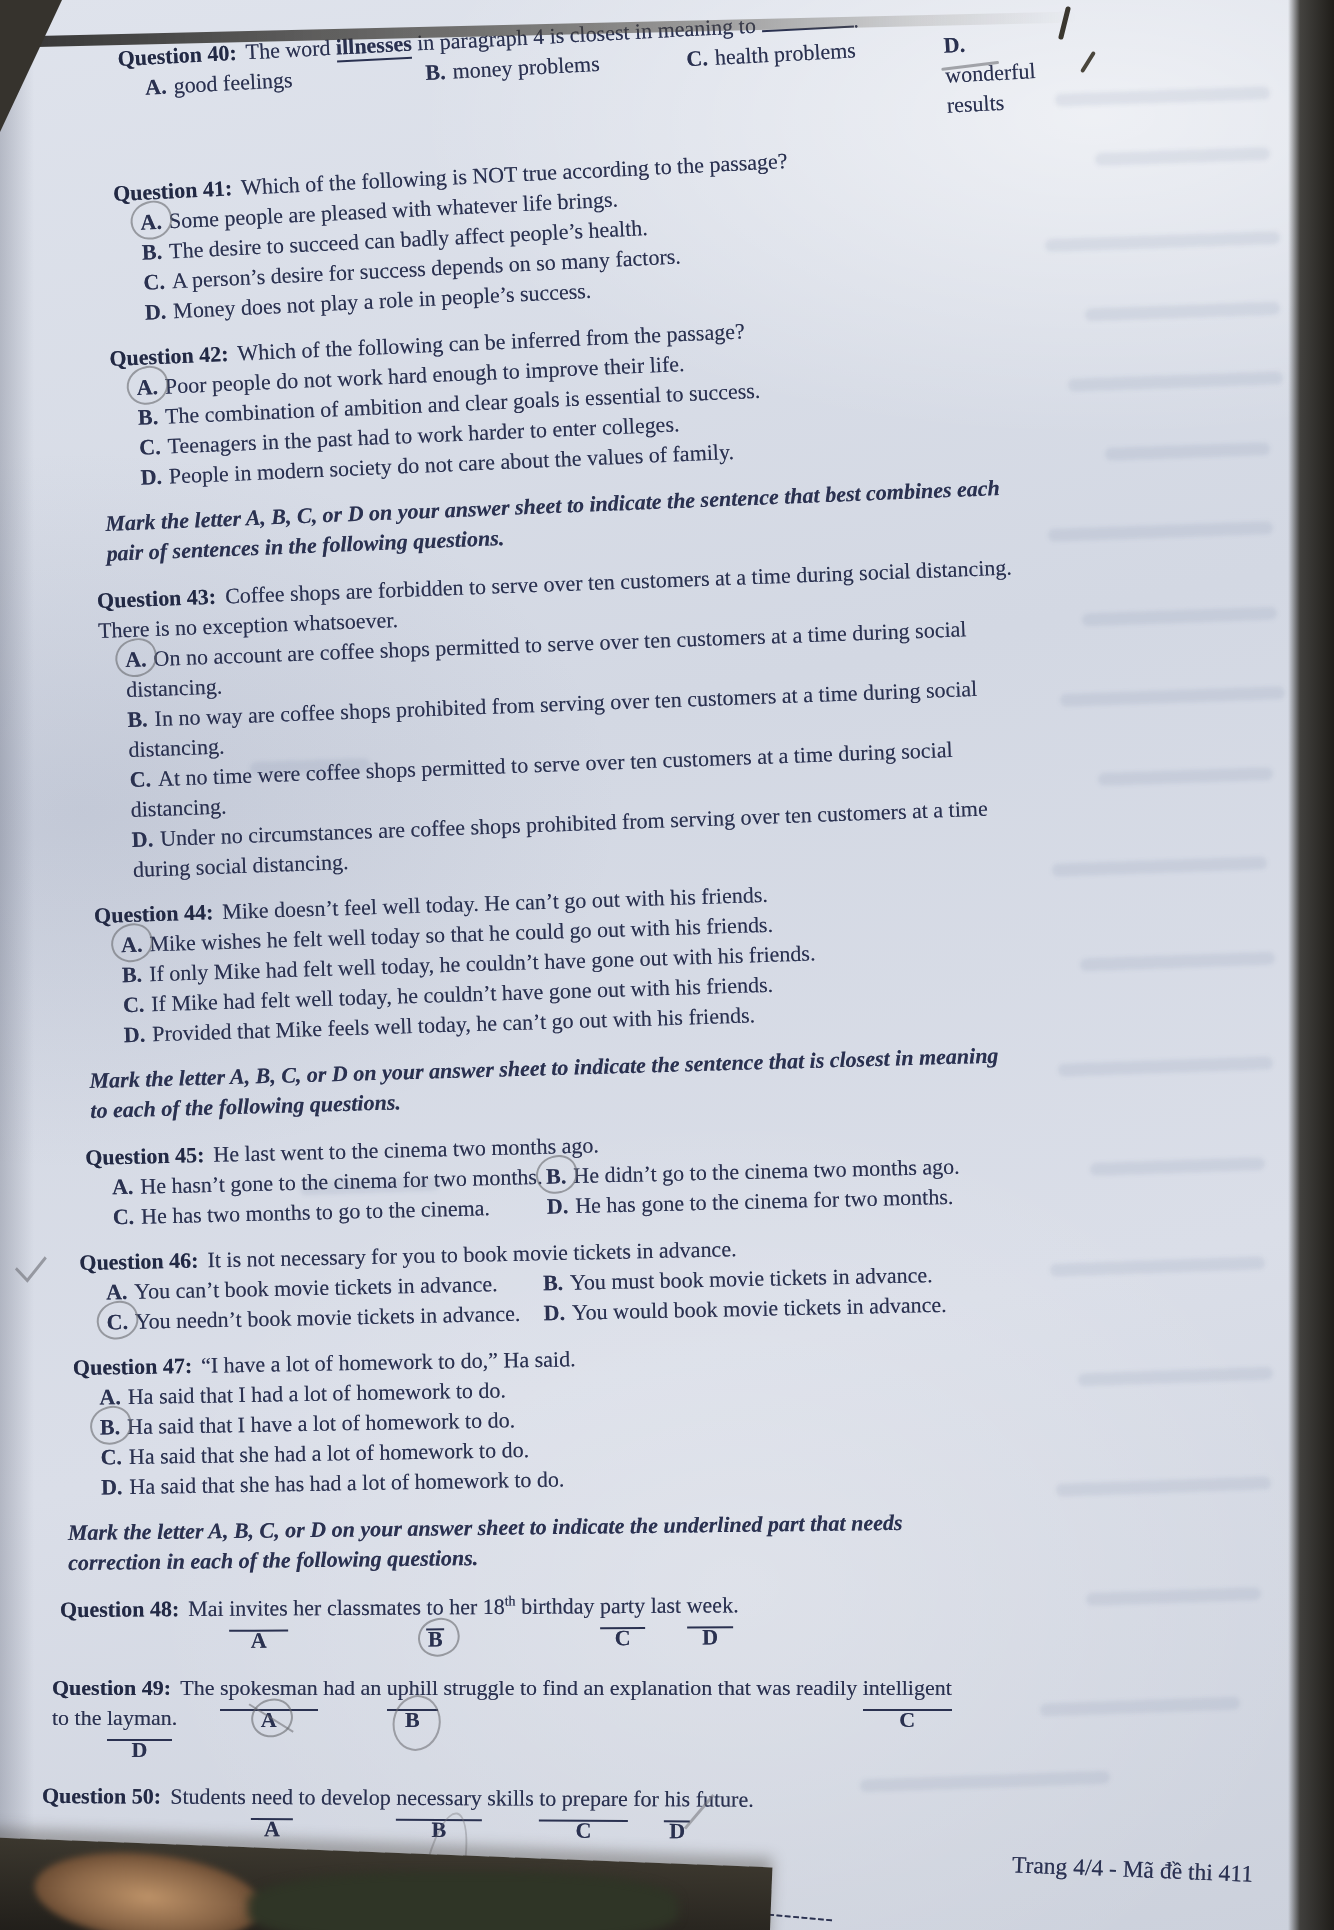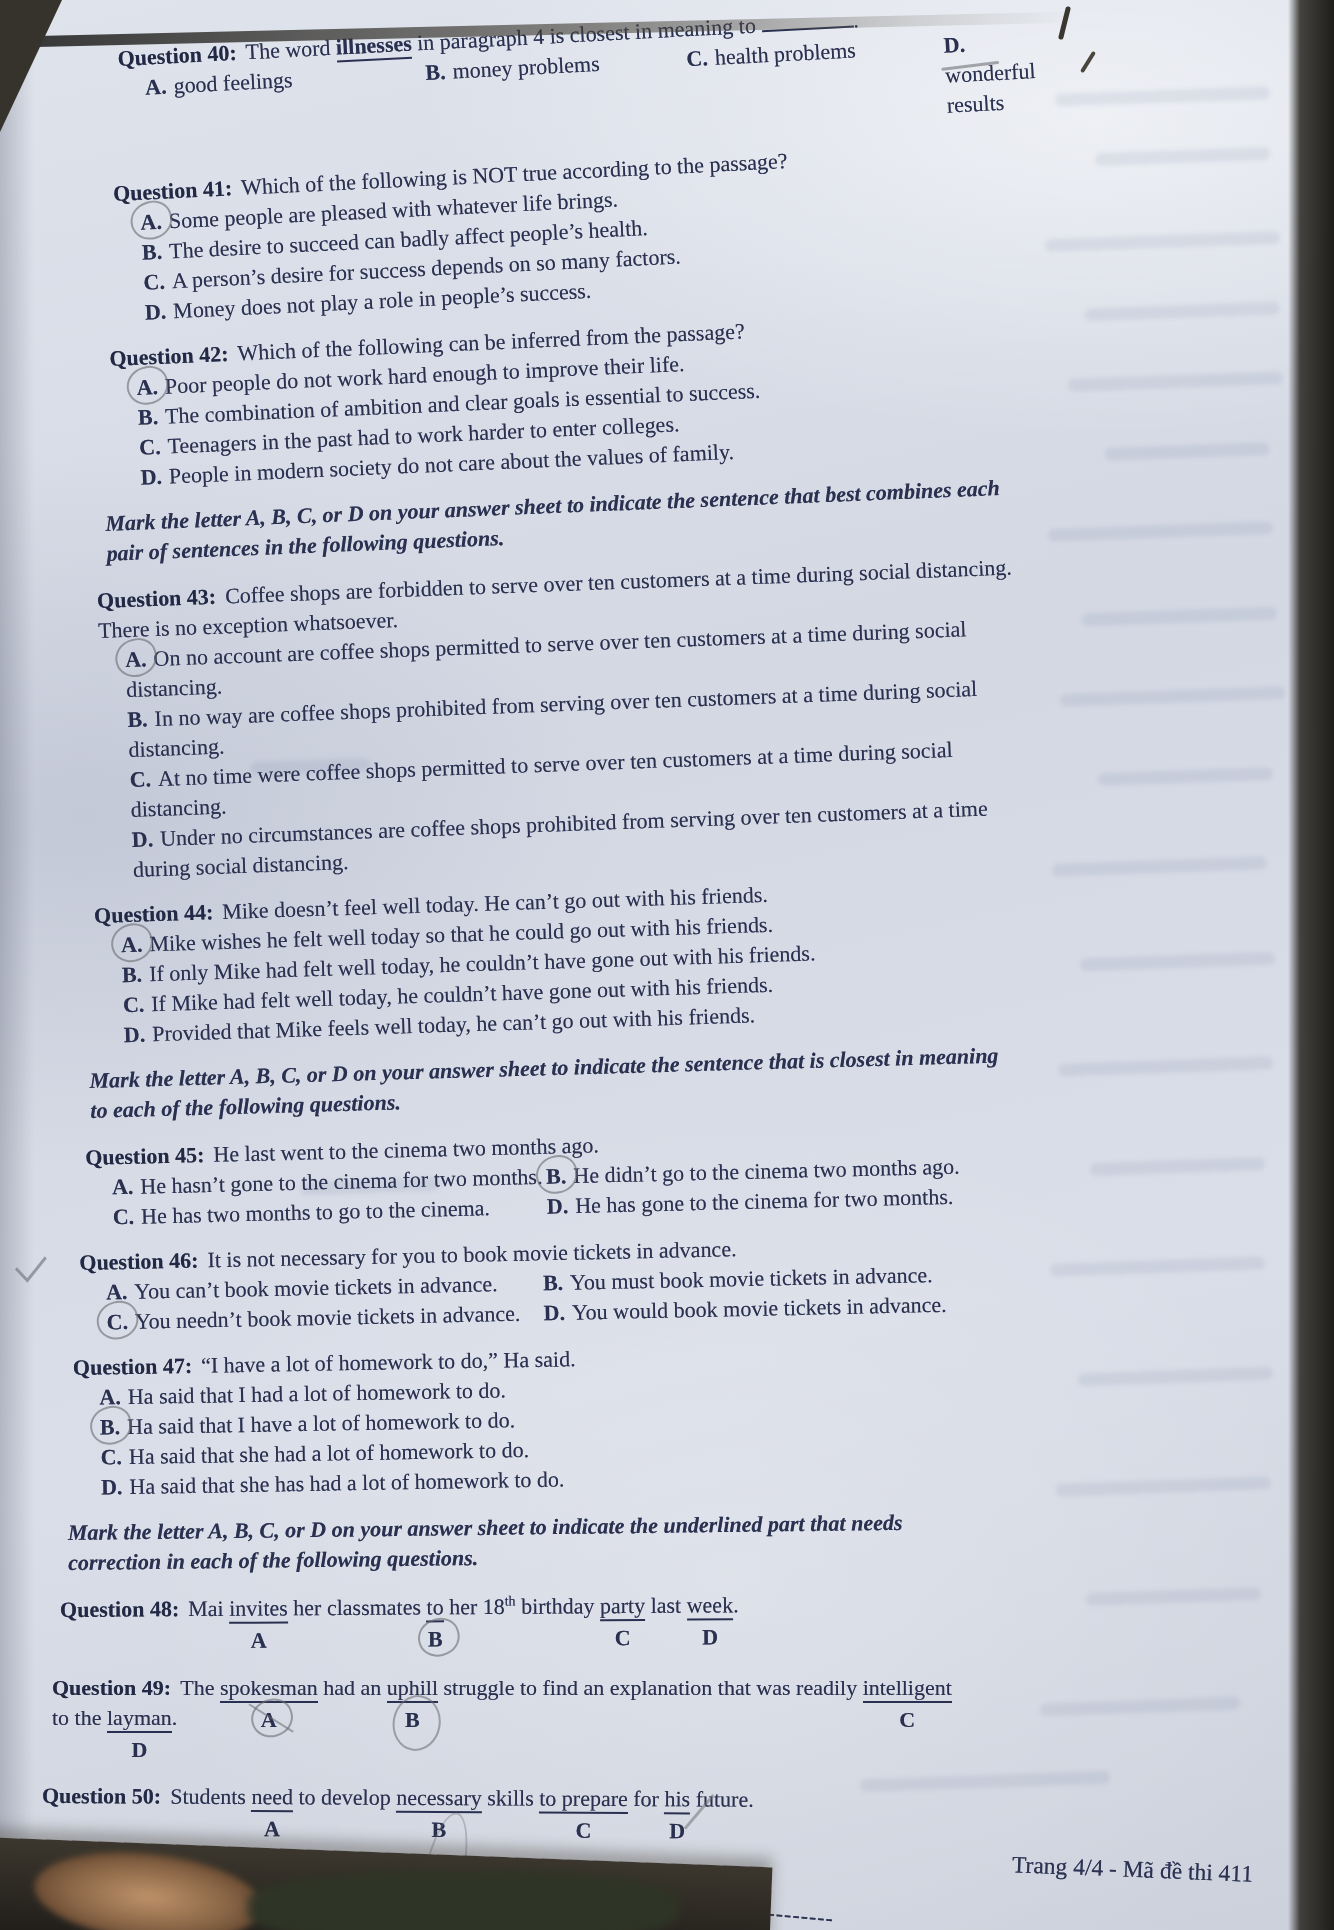--- a/index.html
+++ b/index.html
@@ -50,21 +50,21 @@
   .opt{padding-left:26px;}
   .instr{font-weight:bold;font-style:italic;margin-bottom:17px;}
   .row4{display:flex;padding-left:26px;}
   .row4 .o1{width:292px;}.row4 .o2{width:272px;}.row4 .o3{width:268px;}.row4 .o4{flex:1;}
   .row2{display:flex;}
   .row2 .c1{width:47%;padding-left:26px;}.row2 .c2{width:53%;padding-left:0;}
   .uword{border-bottom:2px solid #2a3150;padding-bottom:1px;font-weight:bold;}
   .blank{display:inline-block;width:92px;height:16px;border-bottom:2px solid #2a3150;}
   sup{font-size:14px;line-height:0;}
   .uw{display:inline-block;position:relative;}
-  .uw .w{border-bottom:2px solid #2a3150;padding-bottom:1px;}
+  .uw .w{border-bottom:2px solid #2a3150;padding-bottom:9px;}
   .uw .lt{position:absolute;top:32px;left:50%;transform:translateX(-50%);font-weight:bold;}
   .lrow{margin-bottom:48px;}
   .het{font-weight:bold;letter-spacing:1px;margin-top:30px;margin-left:255px;
     transform:rotate(5.2deg);transform-origin:0 50%;}
   .footer{position:absolute;left:1012px;top:1856px;z-index:6;font-size:23.5px;color:#2b3252;
     transform:rotate(2.3deg);text-shadow:0 0 .6px rgba(43,50,82,.7);}
 
   .pc::after{content:"";position:absolute;left:-10px;top:-6px;width:38px;height:34px;
     border:2px solid rgba(105,106,112,.6);border-radius:50% 46% 50% 48%;transform:rotate(-14deg);}
   .pc-big::after{content:"";position:absolute;left:-12px;top:-10px;width:44px;height:52px;

